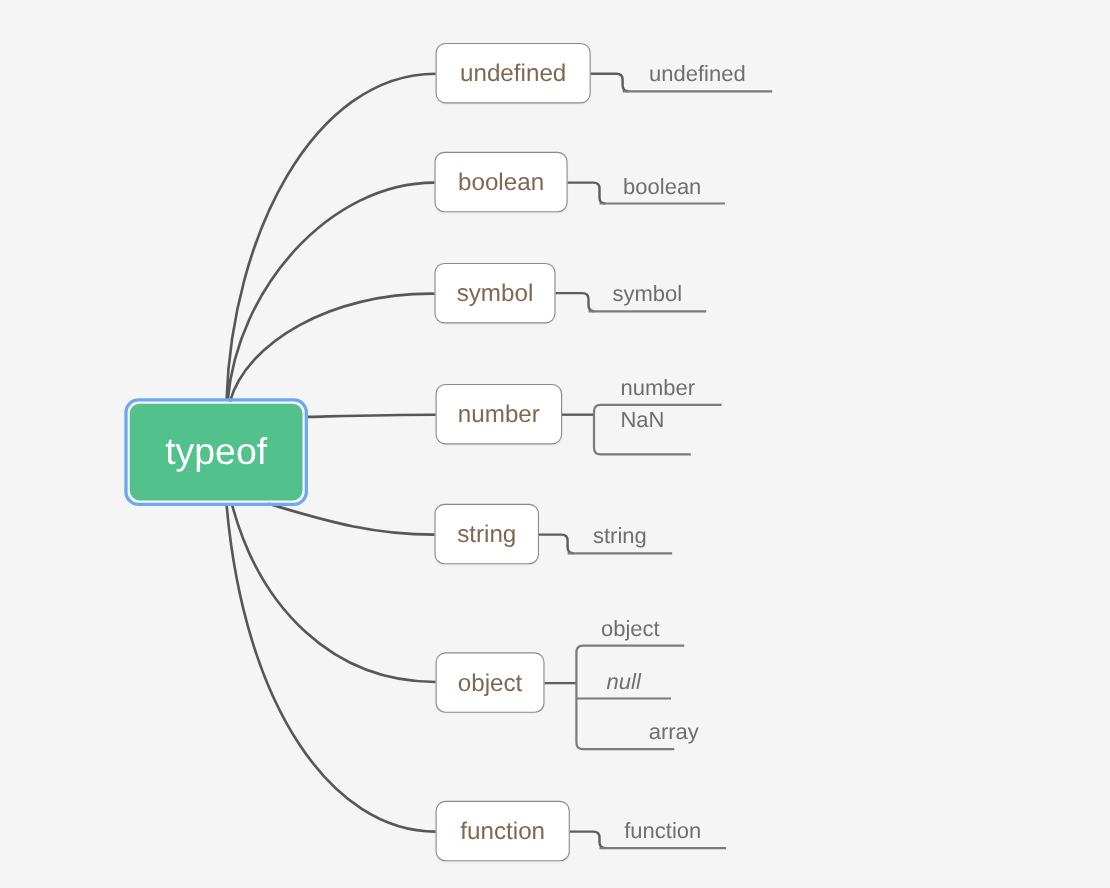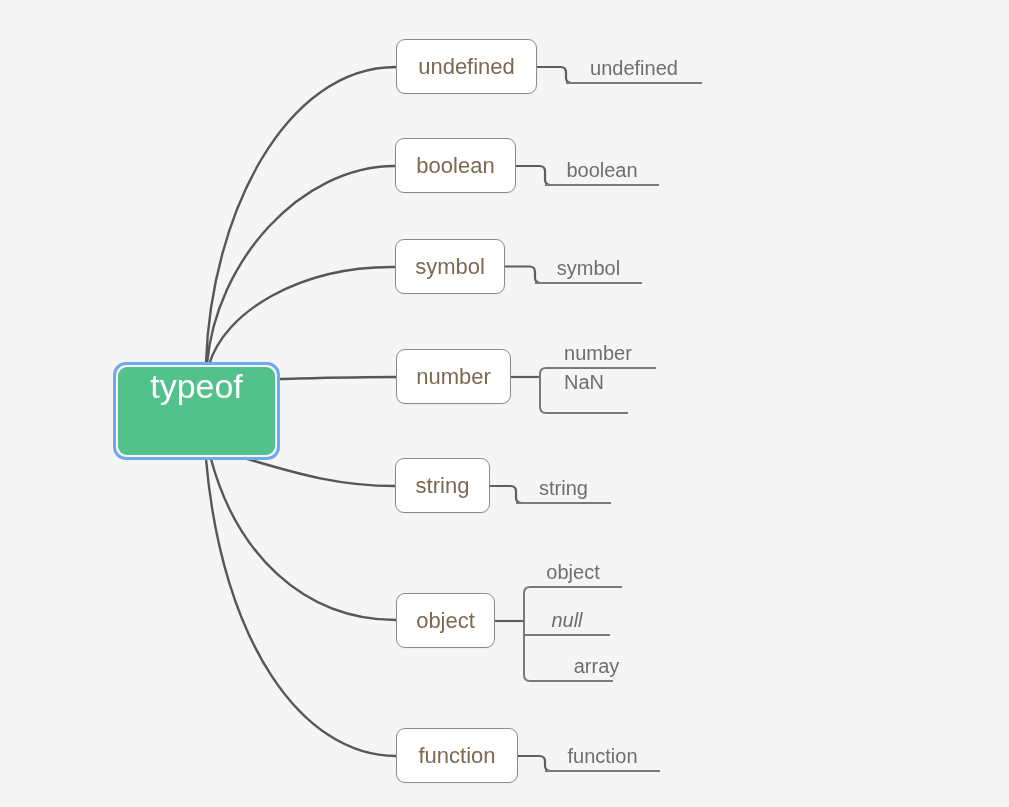--- a/index.html
+++ b/index.html
@@ -20,21 +20,21 @@
   svg.edges .u{stroke:#7a7a7a;stroke-width:2;}
 
   .root-ring{
     position:absolute;left:113px;top:362px;width:167px;height:98px;
     box-sizing:border-box;border:3px solid #6fa8ec;border-radius:13px;
     background:transparent;
   }
   .root-node{
     position:absolute;left:118px;top:367px;width:157px;height:88px;
     box-sizing:border-box;border-radius:9px;background:#52c18b;
-    display:flex;justify-content:center;
+    display:flex;align-items:center;justify-content:center;
     color:#ffffff;font-size:34px;cursor:default;
   }
   .branch{
     position:absolute;height:55px;box-sizing:border-box;
     background:#ffffff;border:1.4px solid #8a8a8a;border-radius:9px;
     display:flex;align-items:center;justify-content:center;
     color:#7e6852;font-size:22px;cursor:default;
     box-shadow:0 1px 2px rgba(0,0,0,0.04);
   }
   .leaf{
@@ -52,21 +52,21 @@
   .b6{left:396px;top:728px;width:122px;}
   
   .l0{left:566px;top:55px;width:136px;}
   .l1{left:545px;top:157px;width:114px;}
   .l2{left:535px;top:255px;width:107px;}
   .l3a{left:540px;top:340px;width:116px;}
   .l3b{left:540px;top:369px;width:88px;}
   .l4{left:516px;top:475px;width:95px;}
   .l5a{left:524px;top:559px;width:98px;}
   .l5b{left:524px;top:607px;width:86px;font-style:italic;}
-  .l5c{left:552px;top:653px;width:89px;}
+  .l5c{left:524px;top:653px;width:89px;padding-left:44px;}
   .l6{left:545px;top:743px;width:115px;}
 </style>
 </head>
 <body>
 
 <div class="stage">
 
   <svg class="edges" width="1009" height="807" viewBox="0 0 1009 807">
 
     <path class="c" d="M206,363 C211,215 285,67 396,67"></path>

